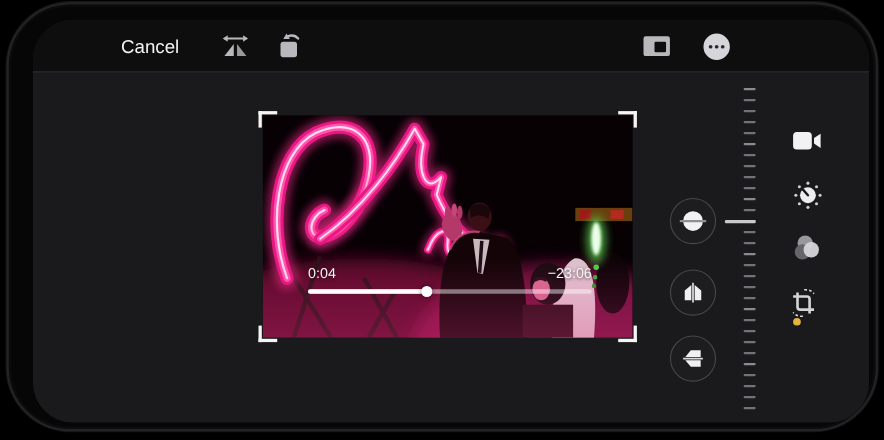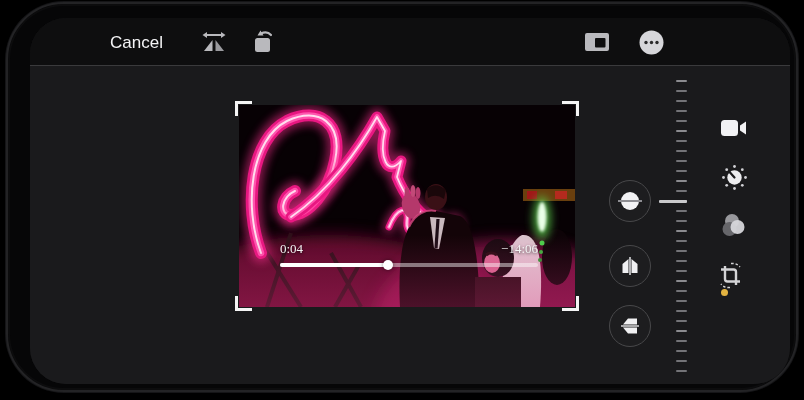--- a/index.html
+++ b/index.html
@@ -21,21 +21,21 @@
            background:#111113;border:1px solid #1f1f22;}
   
   .toolbar{position:absolute;left:0;top:0;width:760px;height:48px;background:#0e0e0f;
            border-bottom:1px solid #3a3a3c;}
   .tb-text{position:absolute;top:0;height:48px;line-height:50px;font-size:17px;background:none;border:none;padding:0;cursor:default;}
   .cancel{left:56px;color:#f4f4f6;margin-left:24px;}
   .done{right:52px;color:#97979b;}
   .tb-icon{position:absolute;top:0;height:48px;display:flex;align-items:center;justify-content:center;
            background:none;border:none;padding:0;}
   
-  .editor{position:absolute;left:0;top:48px;width:760px;height:318px;background:#1a1a1c;font-family:Liberation Serif, serif;}
+  .editor{position:absolute;left:0;top:48px;width:760px;height:318px;background:#1a1a1c;}
   
   .video-frame{position:absolute;left:209px;top:39px;width:336px;height:202px;background:#060106;}
   .bracket{position:absolute;width:17px;height:15px;border:0 solid #f5f5f5;}
   .br-tl{left:-4px;top:-4px;border-left-width:3px;border-top-width:3px;}
   .br-tr{right:-4px;top:-4px;border-right-width:3px;border-top-width:3px;}
   .br-bl{left:-4px;bottom:-4px;border-left-width:3px;border-bottom-width:3px;}
   .br-br{right:-4px;bottom:-4px;border-right-width:3px;border-bottom-width:3px;}
   .timestamps{position:absolute;left:41px;right:37px;top:136px;display:flex;justify-content:space-between;
               font-size:13px;font-weight:500;color:#f5f5f5;text-shadow:0 1px 3px rgba(0,0,0,.7);}
   .track{position:absolute;left:41px;top:158px;width:258px;height:4px;border-radius:2px;
@@ -193,21 +193,21 @@
 
           
           <div class="bracket br-tl"></div>
           <div class="bracket br-tr"></div>
           <div class="bracket br-bl"></div>
           <div class="bracket br-br"></div>
 
           
           <div class="timestamps">
             <span>0:04</span>
-            <span>−14:06</span>
+            <span>−23:06</span>
           </div>
           <div class="track">
             <div class="fill" style="width: 42%;"></div>
             <div class="playhead" style="left: calc(42% - 5px);"></div>
           </div>
         </div>
 
         <button class="cbtn" style="top:114px;">
           <svg width="26" height="26" viewBox="0 0 26 26">
             <line x1="1" y1="13" x2="25" y2="13" stroke="#8e8e93" stroke-width="2"></line>

